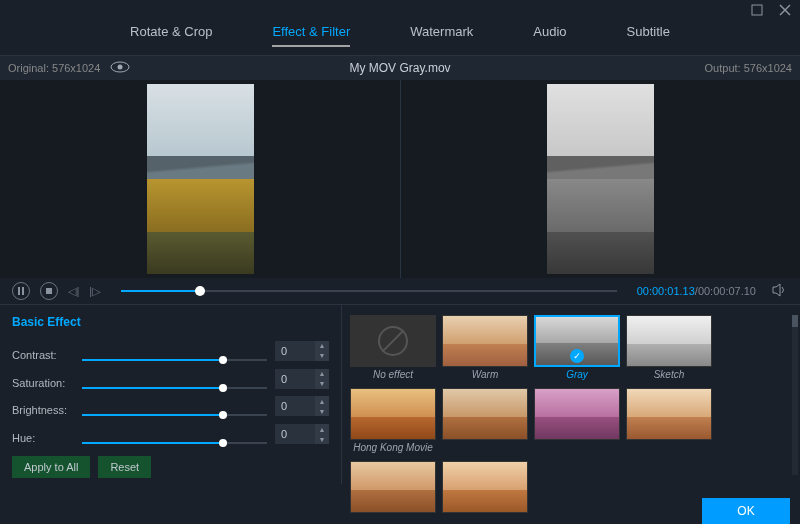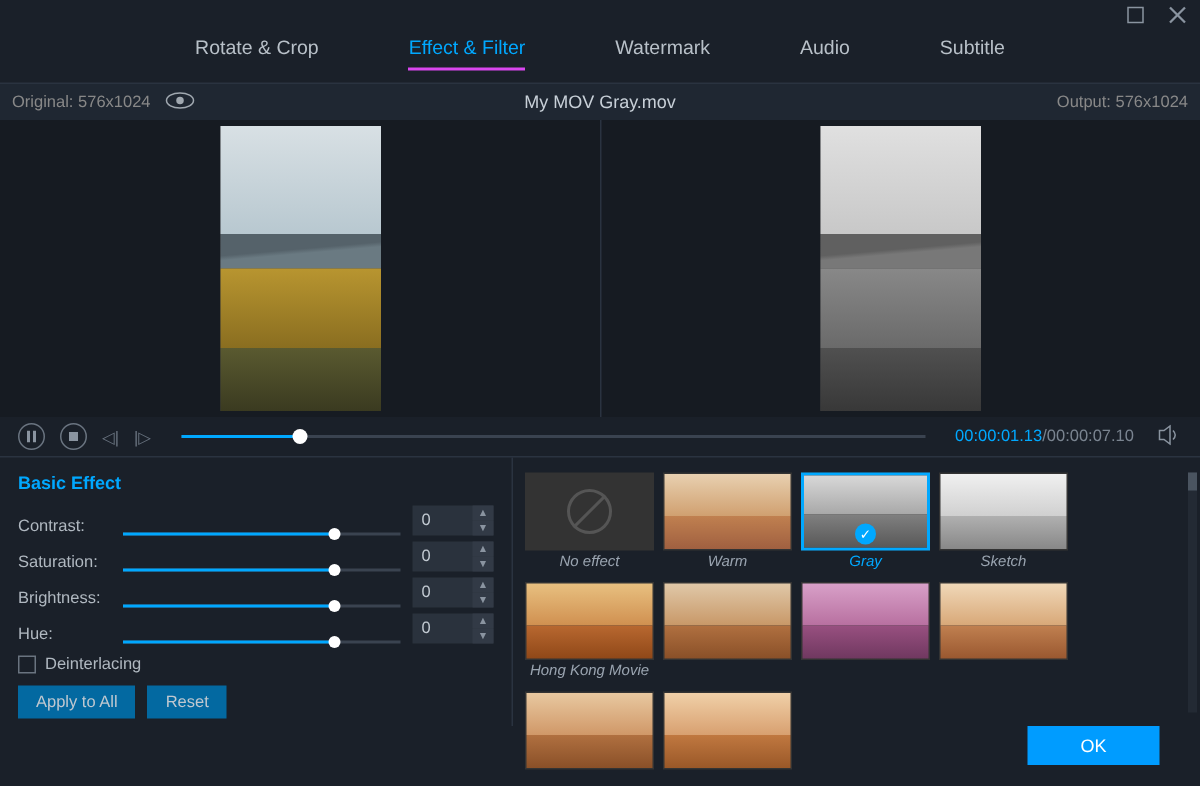--- a/index.html
+++ b/index.html
@@ -3,21 +3,21 @@
 <meta charset="utf-8">
 <style>
 * { margin: 0; padding: 0; box-sizing: border-box; font-family: "Segoe UI", Arial, sans-serif; }
 body { background: #1a2029; color: #b0b8c0; width: 800px; height: 524px; overflow: hidden; font-size: 12px; }
 
 .titlebar { height: 20px; display: flex; justify-content: flex-end; align-items: center; padding-right: 8px; gap: 14px; }
 .titlebar .win-btn { width: 14px; height: 14px; display: flex; align-items: center; justify-content: center; cursor: pointer; }
 
 .tabs { display: flex; justify-content: center; gap: 60px; border-bottom: 1px solid #2a3340; padding: 4px 0 8px; }
 .tab { color: #b8c0c8; cursor: pointer; padding-bottom: 6px; font-size: 13px; }
-.tab.active { color: #00a8ff; border-bottom: 2px solid #d946ef; }
+.tab.active { color: #00a8ff; border-bottom: 2px solid #a3a3a3; }
 
 .info-row { display: flex; align-items: center; background: #1f2732; height: 24px; padding: 0 8px; position: relative; }
 .info-left { display: flex; align-items: center; gap: 10px; font-size: 11px; color: #888; }
 .eye-icon { color: #a0a8b0; }
 .info-title { position: absolute; left: 50%; transform: translateX(-50%); color: #c8d0d8; font-size: 12px; }
 .info-right { margin-left: auto; font-size: 11px; color: #888; text-align: center; }
 
 .preview-area { height: 198px; display: flex; position: relative; background: #161b22; }
 .preview-half { flex: 1; display: flex; align-items: center; justify-content: center; position: relative; }
 .preview-divider { width: 1px; background: #2a3340; position: absolute; left: 50%; top: 0; bottom: 0; }
@@ -50,39 +50,39 @@
 .slider { flex: 1; height: 2px; background: #3a4350; position: relative; }
 .slider-fill { position: absolute; left: 0; top: 0; height: 100%; background: #00a8ff; }
 .slider-knob { position: absolute; top: 50%; transform: translate(-50%,-50%); width: 8px; height: 8px; background: #fff; border-radius: 50%; }
 .num-input { width: 54px; height: 20px; background: #2a323d; display: flex; align-items: center; }
 .num-val { flex: 1; padding-left: 6px; font-size: 11px; color: #c0c8d0; }
 .spin { width: 14px; display: flex; flex-direction: column; }
 .spin div { height: 10px; display: flex; align-items: center; justify-content: center; font-size: 7px; color: #8a94a0; background: #323a46; cursor: pointer; }
 .chk-row { display: flex; align-items: center; gap: 6px; margin-top: 4px; font-size: 11px; }
 .chk { width: 12px; height: 12px; border: 1px solid #6a7480; }
 .btn-row { display: flex; gap: 8px; margin-top: 8px; }
-.gbtn { height: 22px; padding: 0 12px; background: #0369a1; color: #c0c8d0; font-size: 11px; display: flex; align-items: center; cursor: pointer; }
+.gbtn { height: 22px; padding: 0 12px; background: #14532d; color: #c0c8d0; font-size: 11px; display: flex; align-items: center; cursor: pointer; }
 
 .filters { flex: 1; padding: 10px 8px 6px; position: relative; }
 .filter-grid { display: flex; flex-wrap: wrap; gap: 8px 6px; }
 .filter-item { width: 86px; display: flex; flex-direction: column; align-items: center; gap: 2px; }
 .filter-thumb { width: 86px; height: 52px; background: #333; border: 1px solid transparent; position: relative; display:flex; flex-direction:column; }
 .filter-thumb.selected { border: 2px solid #00a8ff; }
 .filter-thumb .upper { flex:0.55; }
 .filter-thumb .lowerp { flex:0.45; }
 .noeff { color: #666; display:flex; align-items:center; justify-content:center; }
 .noeff-circle { width:30px; height:30px; border:2px solid #555; border-radius:50%; position:relative; }
 .noeff-circle::after { content:""; position:absolute; width:2px; height:30px; background:#555; left:50%; top:50%; transform:translate(-50%,-50%) rotate(45deg); }
 .filter-label { font-size: 10px; color: #9aa4b0; font-style: italic; }
 .check-badge { position:absolute; bottom:2px; left:50%; transform:translateX(-50%); width:14px; height:14px; background:#00a8ff; border-radius:50%; color:#fff; font-size:9px; display:flex; align-items:center; justify-content:center; }
 .filter-label.selected { color:#00a8ff; }
 .vscroll { position:absolute; right:2px; top:10px; width:6px; height:160px; background:#232a34; }
 .vscroll-thumb { width:100%; height:12px; background:#4a5460; }
 
-.footer { height: 40px; display:flex; align-items:flex-start; justify-content:flex-end; padding-right:27px; gap:10px; }
+.footer { height: 40px; display:flex; align-items:flex-end; justify-content:flex-end; padding-right:10px; gap:10px; }
 .pbtn { width:88px; height:26px; display:flex; align-items:center; justify-content:center; font-size:12px; cursor:pointer; }
 .ok { background:#009cff; color:#fff; }
 .cancel { background:#0088e0; color:#fff; }
 </style>
 </head>
 <body>
 
 <div class="titlebar">
   <div class="win-btn">
       <svg width="12" height="12">
@@ -216,24 +216,20 @@
         </div>
       <div class="num-input">
           <span class="num-val">0</span>
           <div class="spin">
             <div>▲</div>
             <div>▼</div>
           </div>
         </div>
     </div>
 
-    <div class="chk-row">
-      <div class="chk"></div>
-      <span>Deinterlacing</span>
-    </div>
     <div class="btn-row">
       <div class="gbtn">Apply to All</div>
       <div class="gbtn">Reset</div>
     </div>
   </div>
 
   <div class="filters">
     <div class="filter-grid">
       <div class="filter-item">
         <div class="filter-thumb noeff">

